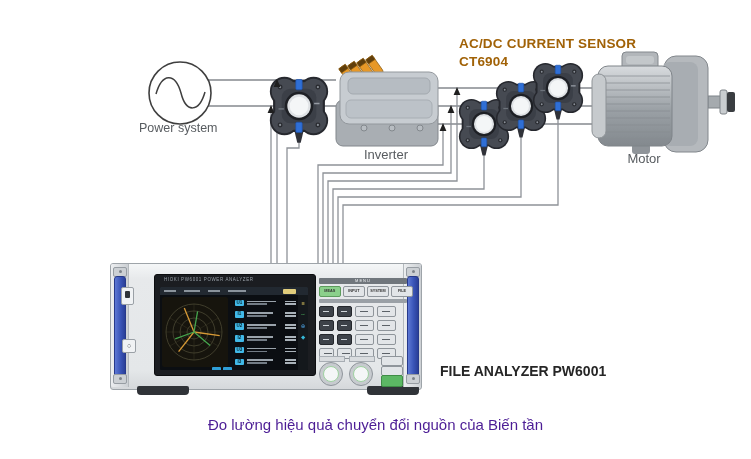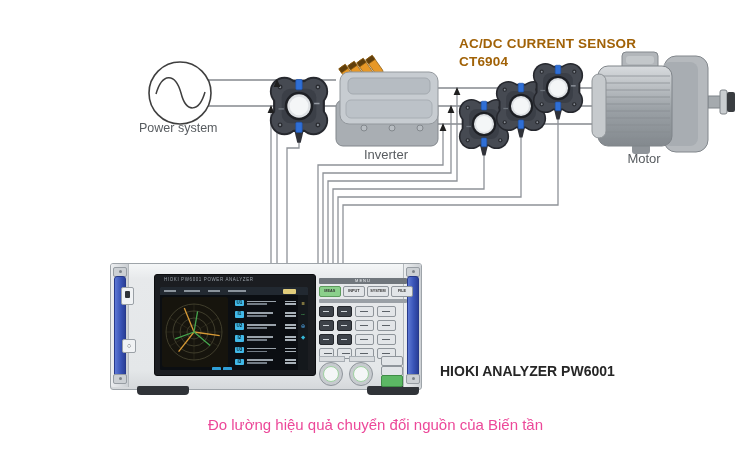--- a/index.html
+++ b/index.html
@@ -2,21 +2,21 @@
 <html><head>
 <meta charset="utf-8">
 <style>
   html,body{margin:0;padding:0;background:#fff}
   body{width:751px;height:459px;overflow:hidden;font-family:"Liberation Sans","DejaVu Sans",sans-serif}
   .stage{position:relative;width:751px;height:459px;background:#fff}
   svg.diagram{position:absolute;left:0;top:0}
   .lbl{position:absolute;color:#585c60;font-size:12.5px}
   .lbl.ctr{text-align:center}
   .hdr{position:absolute;color:#a16207;font-weight:bold;font-size:13.5px;letter-spacing:.2px;white-space:nowrap}
-  .caption{position:absolute;left:0;top:416px;width:751px;text-align:center;color:#ec4899;font-size:15px}
+  .caption{position:absolute;left:0;top:416px;width:751px;text-align:center;color:#4c1d95;font-size:15px}
 
   
   .analyzer{position:absolute;left:110px;top:263px;width:310px;height:125px;
     background:linear-gradient(180deg,#f4f6f7,#e7e9eb 12%,#e4e7e9 85%,#d5d8db);
     border:1px solid #9ea4a9;border-radius:3px}
   .foot{position:absolute;width:52px;height:9px;background:#303338;border-radius:2px 2px 4px 4px;top:122px}
   .foot.l{left:26px}.foot.r{left:256px}
   .ear{position:absolute;top:0;width:17px;height:123px;background:linear-gradient(90deg,#eceef0,#ccd0d4)}
   .ear.left{left:0;border-right:1px solid #b4b9bd;border-radius:2px 0 0 2px}
   .ear.right{right:0;border-left:1px solid #b4b9bd;border-radius:0 2px 2px 0}
@@ -392,15 +392,15 @@
         </div>
       <div class="knob" style="left:32px">
           <i></i>
         </div>
       <div class="sidebtn" style="top:78px"></div>
       <div class="sidebtn" style="top:88px"></div>
       <div class="gbtn"></div>
     </div>
   </div>
 
-  <div class="alabel">HIOKI ANALYZER PW6001</div>
+  <div class="alabel">FILE ANALYZER PW6001</div>
   <div class="caption">Đo lường hiệu quả chuyển đổi nguồn của Biến tần</div>
 </div>
 
 </body></html>

